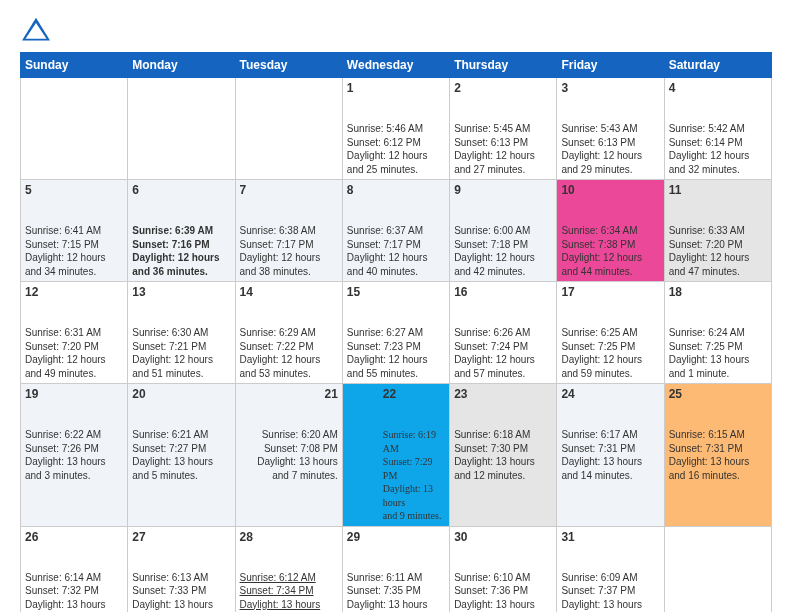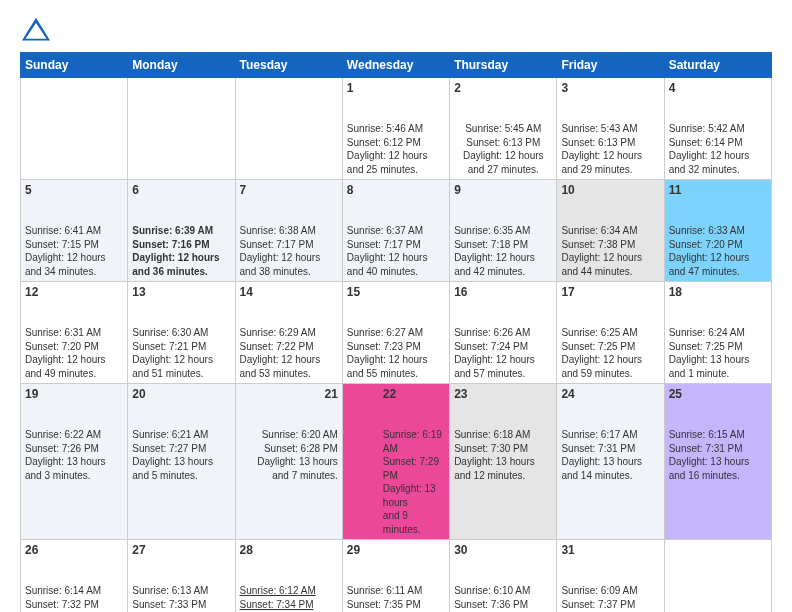--- a/index.html
+++ b/index.html
@@ -132,21 +132,21 @@
           <td class="empty-cell"></td>
           <td>
             <div class="day-number">1</div>
             <div class="day-info" style="white-space: pre-line;">Sunrise: 5:46 AM
 Sunset: 6:12 PM
 Daylight: 12 hours
 and 25 minutes.</div>
           </td>
           <td>
             <div class="day-number">2</div>
-            <div class="day-info" style="white-space: pre-line; text-align: center;">Sunrise: 5:45 AM
+            <div class="day-info" style="white-space: pre-line;">Sunrise: 5:45 AM
 Sunset: 6:13 PM
 Daylight: 12 hours
 and 27 minutes.</div>
           </td>
           <td>
             <div class="day-number">3</div>
             <div class="day-info" style="white-space: pre-line;">Sunrise: 5:43 AM
 Sunset: 6:13 PM
 Daylight: 12 hours
 and 29 minutes.</div>
@@ -183,33 +183,33 @@
           </td>
           <td style="background: rgb(240, 244, 248);">
             <div class="day-number">8</div>
             <div class="day-info" style="white-space: pre-line;">Sunrise: 6:37 AM
 Sunset: 7:17 PM
 Daylight: 12 hours
 and 40 minutes.</div>
           </td>
           <td style="background: rgb(240, 244, 248);">
             <div class="day-number">9</div>
-            <div class="day-info" style="white-space: pre-line;">Sunrise: 6:35 AM
+            <div class="day-info" style="white-space: pre-line;">Sunrise: 6:00 AM
 Sunset: 7:18 PM
 Daylight: 12 hours
 and 42 minutes.</div>
           </td>
-          <td style="background: #e5e5e5;">
+          <td style="background: #ec4899;">
             <div class="day-number">10</div>
             <div class="day-info" style="white-space: pre-line;">Sunrise: 6:34 AM
 Sunset: 7:38 PM
 Daylight: 12 hours
 and 44 minutes.</div>
           </td>
-          <td style="background: #7dd3fc;">
+          <td style="background: #e5e5e5;">
             <div class="day-number">11</div>
             <div class="day-info" style="white-space: pre-line;">Sunrise: 6:33 AM
 Sunset: 7:20 PM
 Daylight: 12 hours
 and 47 minutes.</div>
           </td>
         </tr>
         <tr>
           <td>
             <div class="day-number">12</div>
@@ -272,46 +272,46 @@
           <td style="background: rgb(240, 244, 248);">
             <div class="day-number">20</div>
             <div class="day-info" style="white-space: pre-line;">Sunrise: 6:21 AM
 Sunset: 7:27 PM
 Daylight: 13 hours
 and 5 minutes.</div>
           </td>
           <td style="background: rgb(240, 244, 248); text-align: right;">
             <div class="day-number">21</div>
             <div class="day-info" style="white-space: pre-line;">Sunrise: 6:20 AM
-Sunset: 6:28 PM
+Sunset: 7:08 PM
 Daylight: 13 hours
 and 7 minutes.</div>
           </td>
-          <td style="background: #ec4899; padding-left: 40px;">
+          <td style="background: #0ea5e9; padding-left: 40px;">
             <div class="day-number">22</div>
-            <div class="day-info" style="white-space: pre-line;">Sunrise: 6:19 AM
+            <div class="day-info" style="white-space: pre-line; font-family: Liberation Serif, serif;">Sunrise: 6:19 AM
 Sunset: 7:29 PM
 Daylight: 13 hours
 and 9 minutes.</div>
           </td>
           <td style="background: #e5e5e5;">
             <div class="day-number">23</div>
             <div class="day-info" style="white-space: pre-line;">Sunrise: 6:18 AM
 Sunset: 7:30 PM
 Daylight: 13 hours
 and 12 minutes.</div>
           </td>
           <td style="background: rgb(240, 244, 248);">
             <div class="day-number">24</div>
             <div class="day-info" style="white-space: pre-line;">Sunrise: 6:17 AM
 Sunset: 7:31 PM
 Daylight: 13 hours
 and 14 minutes.</div>
           </td>
-          <td style="background: #c4b5fd;">
+          <td style="background: #fdba74;">
             <div class="day-number">25</div>
             <div class="day-info" style="white-space: pre-line;">Sunrise: 6:15 AM
 Sunset: 7:31 PM
 Daylight: 13 hours
 and 16 minutes.</div>
           </td>
         </tr>
         <tr>
           <td>
             <div class="day-number">26</div>

